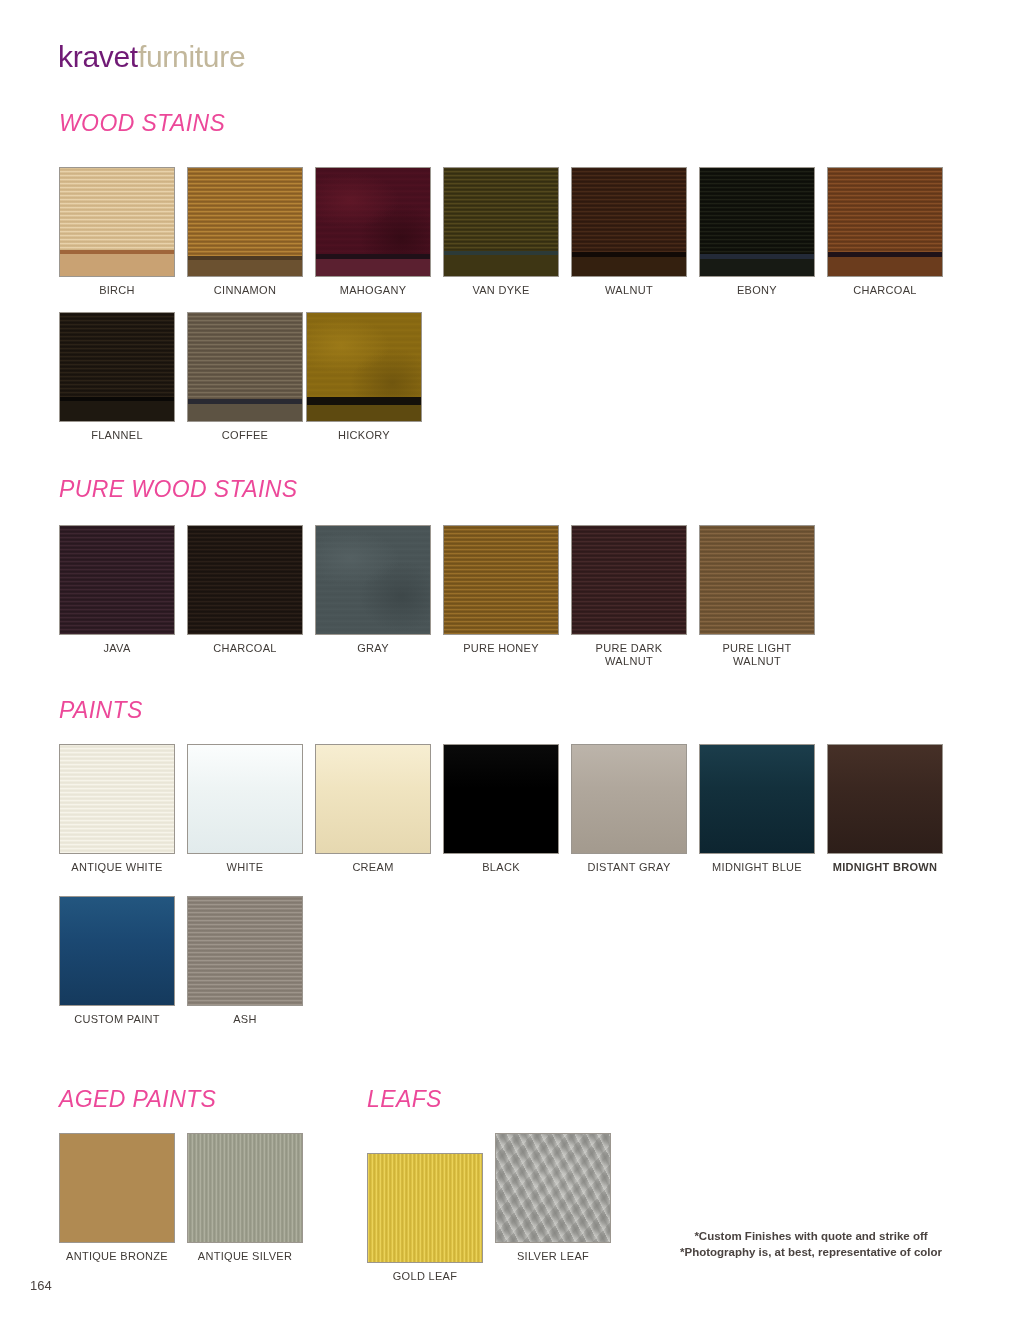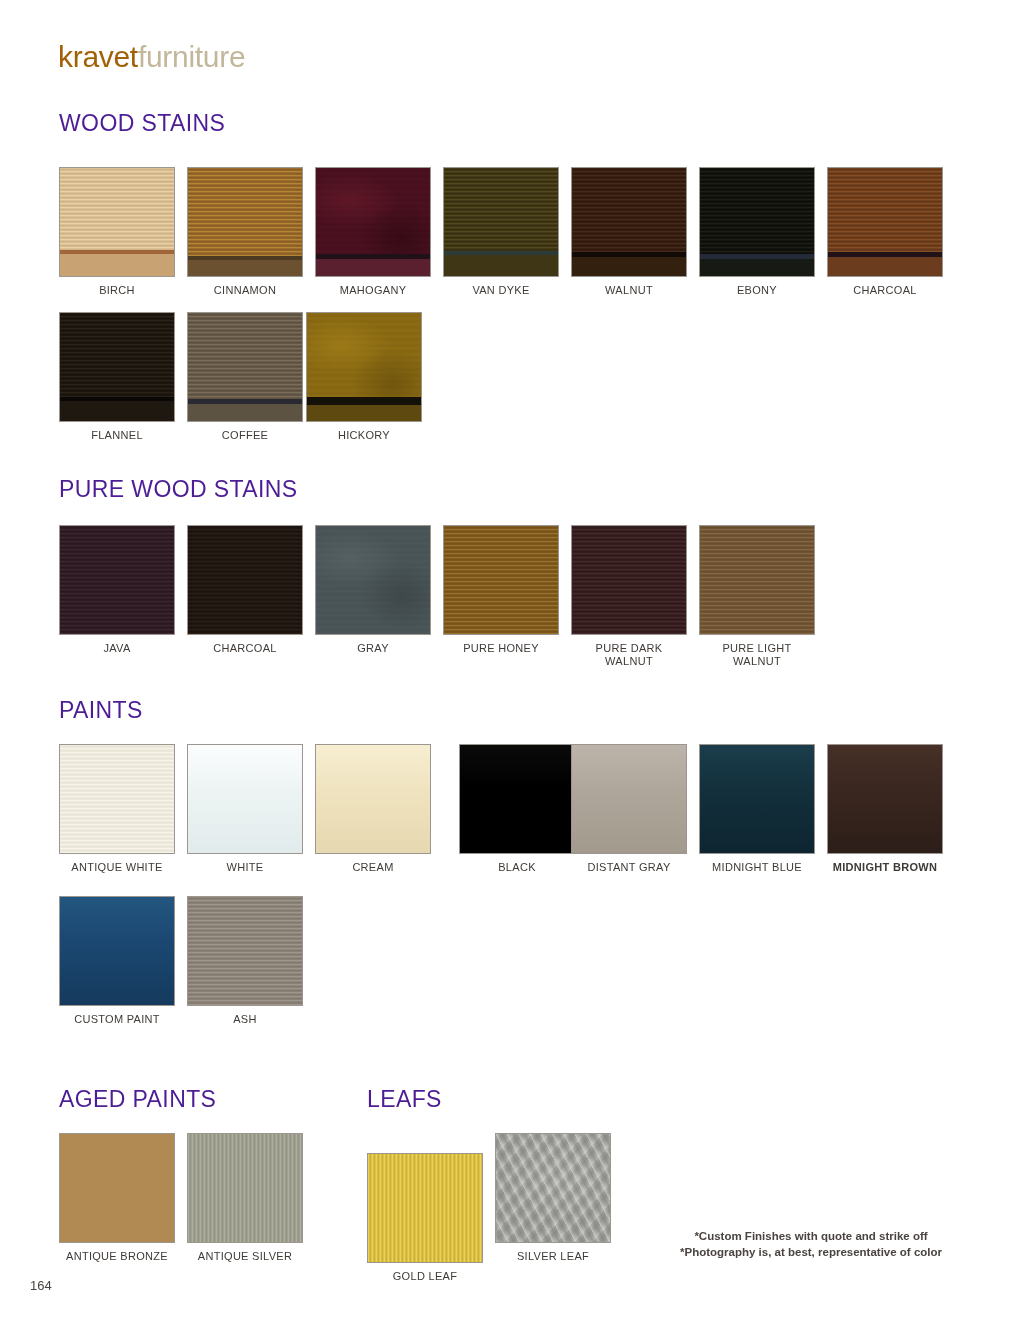--- a/index.html
+++ b/index.html
@@ -20,31 +20,32 @@
   
   .logo {
     position: absolute;
     left: 58px;
     top: 40px;
     font-size: 30px;
     font-weight: 400;
     letter-spacing: -0.3px;
     white-space: nowrap;
   }
-  .logo .brand { color: #a16207; }
+  .logo .brand { color: #701a75; }
   .logo .sub    { color: #c2b79b; }
 
   
   .section-heading {
     position: absolute;
     font-size: 23px;
     font-weight: 400;
     letter-spacing: 0.4px;
-    color: #4c1d95;
+    color: #ec4899;
     white-space: nowrap;
+    font-style: italic;
   }
 
   .swatch {
     position: absolute;
     width: 116px;
   }
   .chip {
     width: 116px;
     height: 110px;
     border: 1px solid #9b968f;
@@ -232,21 +233,21 @@
         <div class="grain" style="background-image: linear-gradient(rgb(251, 253, 253) 0%, rgb(238, 244, 244) 40%, rgb(226, 235, 236) 100%);"></div>
       </div>
       <div class="swatch-label">WHITE</div>
     </div>
     <div class="swatch" style="left: 315px; top: 744px;">
       <div class="chip" style="background-color: rgb(240, 228, 192);">
         <div class="grain" style="background-image: linear-gradient(rgb(247, 238, 210) 0%, rgb(240, 228, 192) 40%, rgb(230, 216, 176) 100%);"></div>
       </div>
       <div class="swatch-label">CREAM</div>
     </div>
-    <div class="swatch" style="left: 443px; top: 744px; margin-left: 16px;">
+    <div class="swatch" style="left: 443px; top: 744px;">
       <div class="chip" style="background-color: rgb(0, 0, 0);">
         <div class="grain" style="background-image: linear-gradient(rgb(10, 10, 10) 0%, rgb(0, 0, 0) 40%, rgb(0, 0, 0) 100%);"></div>
       </div>
       <div class="swatch-label">BLACK</div>
     </div>
     <div class="swatch" style="left: 571px; top: 744px;">
       <div class="chip" style="background-color: rgb(176, 167, 156);">
         <div class="grain" style="background-image: linear-gradient(rgb(188, 180, 170) 0%, rgb(176, 167, 156) 40%, rgb(163, 154, 142) 100%);"></div>
       </div>
       <div class="swatch-label">DISTANT GRAY</div>

